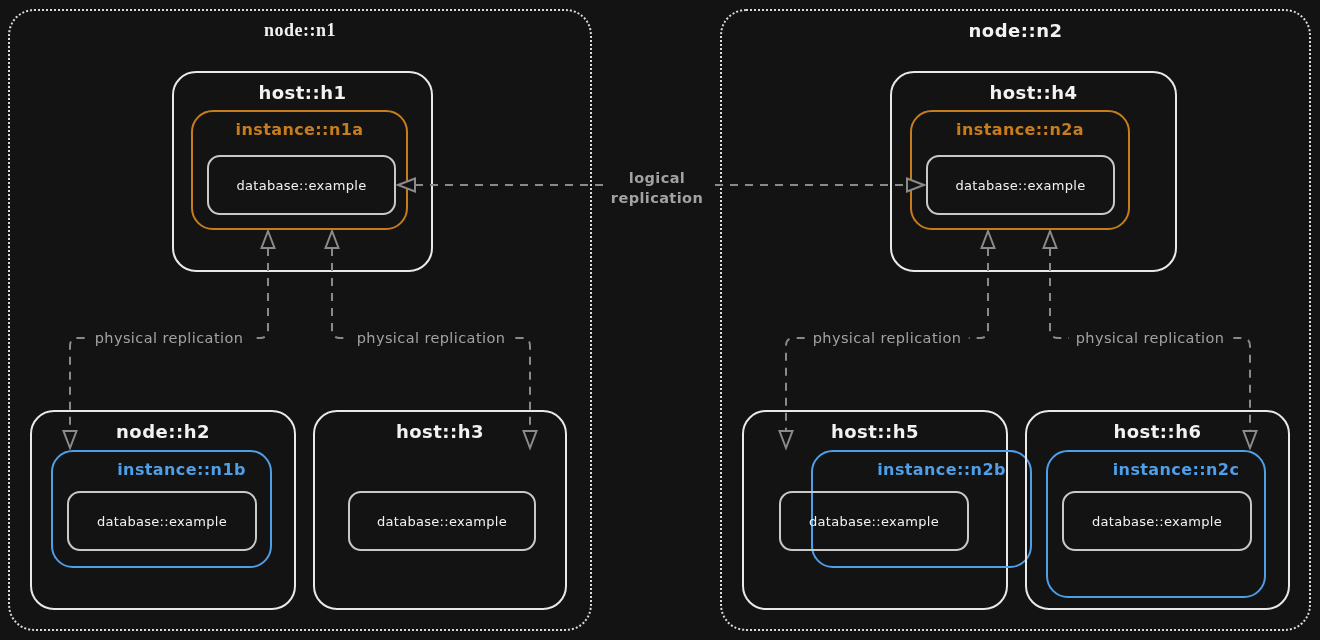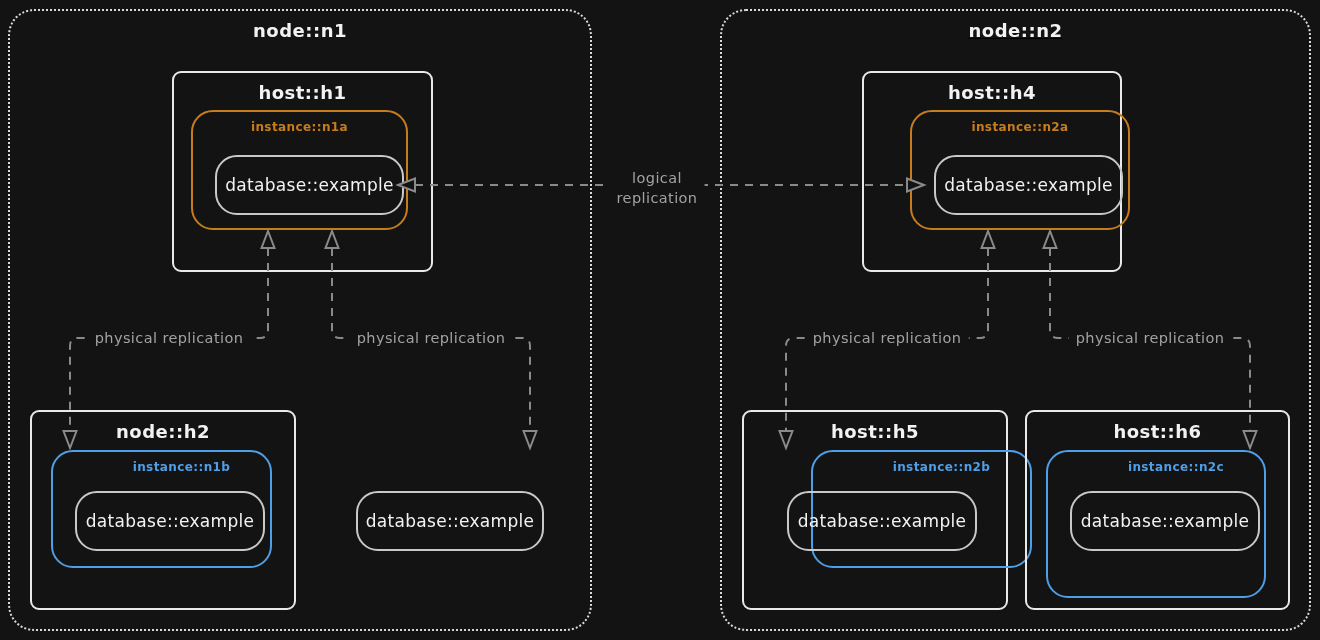--- a/index.html
+++ b/index.html
@@ -23,21 +23,21 @@
     text-align: center;
     margin-top: 9px;
     font-size: 18px;
     font-weight: 600;
     color: var(--text, #f2f2f2);
     letter-spacing: 0.5px;
   }
   .host {
     position: absolute;
     border: 2px solid var(--host-border, #e9e9e9);
-    border-radius: 9px;
+    border-radius: 24px;
     box-sizing: border-box;
     z-index: 1;
   }
   .host-label {
     text-align: center;
     margin-top: 9px;
     font-size: 18px;
     font-weight: 600;
     color: var(--text, #f2f2f2);
     letter-spacing: 0.5px;
@@ -49,37 +49,36 @@
     box-sizing: border-box;
     z-index: 1;
   }
   .instance.primary { border-color: var(--primary, #c87d1d); }
   .instance.primary .instance-label { color: var(--primary, #c87d1d); }
   .instance.replica { border-color: var(--replica, #4f9ee8); padding-left: 40px; }
   .instance.replica .instance-label { color: var(--replica, #4f9ee8); }
   .instance-label {
     text-align: center;
     margin-top: 8px;
-    font-size: 12px;
+    font-size: 16px;
     font-weight: 700;
     letter-spacing: 0.4px;
   }
   .db {
     position: absolute;
     border: 2px solid var(--db-border, #c9c9c9);
-    border-radius: 22px;
+    border-radius: 13px;
     box-sizing: border-box;
     display: flex;
     align-items: center;
     justify-content: center;
-    font-size: 17px;
+    font-size: 13px;
     color: var(--text, #f2f2f2);
     letter-spacing: 0.3px;
     z-index: 1;
-    margin-left: 8px;
   }
   .conn-svg {
     position: absolute;
     left: 0; top: 0;
     width: 1320px; height: 640px;
     z-index: 2;
     pointer-events: none;
   }
   .conn-shaft {
     fill: none;
@@ -106,25 +105,25 @@
     text-align: center;
     z-index: 3;
     line-height: 20px;
   }
 </style>
 </head>
 <body>
 
 <div class="canvas" style="--bg: #131313; --node-border: #d9d9d9; --host-border: #e9e9e9; --primary: #c87d1d; --replica: #4f9ee8; --db-border: #c9c9c9; --line: #8a8a8a; --conn-label: #a2a2a2; --text: #f2f2f2;">
 
-  <div class="node" style="left:8px; top:9px; width:584px; height:622px;">
+  <div class="node" style="left:8px; top:9px; width:584px; height:622px;font-family:Liberation Serif, serif;">
     <div class="node-label">node::n1</div>
   </div>
 
-  <div class="node" style="left:720px; top:9px; width:591px; height:622px;text-decoration:underline;">
+  <div class="node" style="left:720px; top:9px; width:591px; height:622px;">
     <div class="node-label">node::n2</div>
   </div>
 
   <div class="host" style="left:172px; top:71px; width:261px; height:201px;">
     <div class="host-label">host::h1</div>
   </div>
   <div class="instance primary" style="left:191px; top:110px; width:217px; height:120px;">
     <div class="instance-label">instance::n1a</div>
   </div>
   <div class="db" style="left:207px; top:155px; width:189px; height:60px;">
@@ -134,25 +133,28 @@
   <div class="host" style="left:30px; top:410px; width:266px; height:200px;">
     <div class="host-label">node::h2</div>
   </div>
   <div class="instance replica" style="left:51px; top:450px; width:221px; height:118px;">
     <div class="instance-label">instance::n1b</div>
   </div>
   <div class="db" style="left:67px; top:491px; width:190px; height:60px;">
     <span>database::example</span>
   </div>
 
+  <div class="host" style="left:313px; top:410px; width:254px; height:200px;">
+    <div class="host-label">host::h3</div>
+  </div>
   <div class="db" style="left:348px; top:491px; width:188px; height:60px;">
     <span>database::example</span>
   </div>
 
-  <div class="host" style="left:862px; top:71px; width:260px; height:201px;">
+  <div class="host" style="left:890px; top:71px; width:287px; height:201px;">
     <div class="host-label">host::h4</div>
   </div>
   <div class="instance primary" style="left:910px; top:110px; width:220px; height:120px;">
     <div class="instance-label">instance::n2a</div>
   </div>
   <div class="db" style="left:926px; top:155px; width:189px; height:60px;">
     <span>database::example</span>
   </div>
 
   <div class="host" style="left:742px; top:410px; width:266px; height:200px;">
@@ -196,18 +198,18 @@
     <path class="conn-shaft" d="M 415 185 L 908 185"></path>
     <path class="conn-arrowhead" d="M 398 185 L 415 178.5 L 415 191.5 Z"></path>
     <path class="conn-arrowhead" d="M 924 185 L 907 178.5 L 907 191.5 Z"></path>
   </svg>
 
   <div class="conn-label" style="left:169px; top:338px;">physical replication</div>
   <div class="conn-label" style="left:431px; top:338px;">physical replication</div>
   <div class="conn-label" style="left:887px; top:338px;">physical replication</div>
   <div class="conn-label" style="left:1150px; top:338px;">physical replication</div>
 
-  <div class="conn-label" style="left:657px; top:188px;">
+  <div class="conn-label" style="left:657px; top:188px;font-weight:bold;">
     <div>logical</div>
     <div>replication</div>
   </div>
 
 </div>
 
 </body></html>

